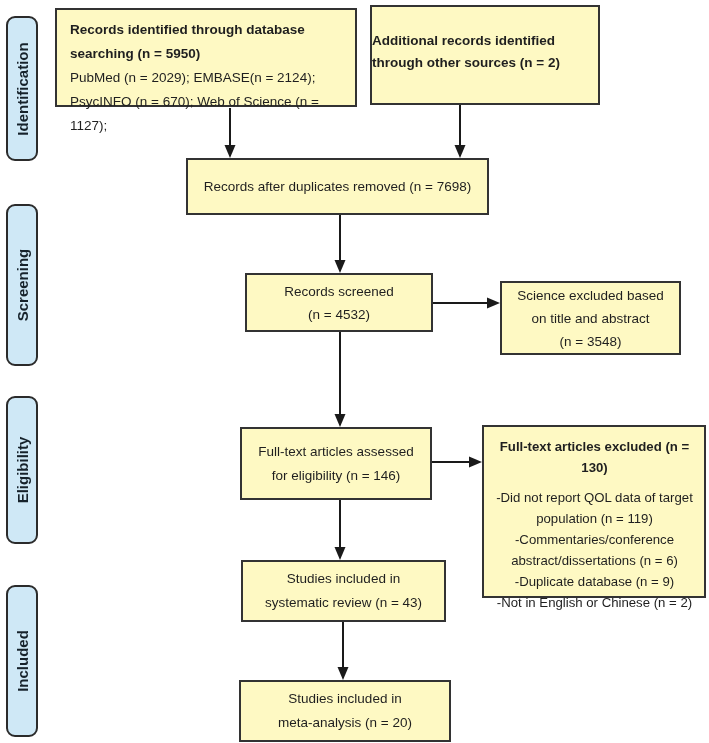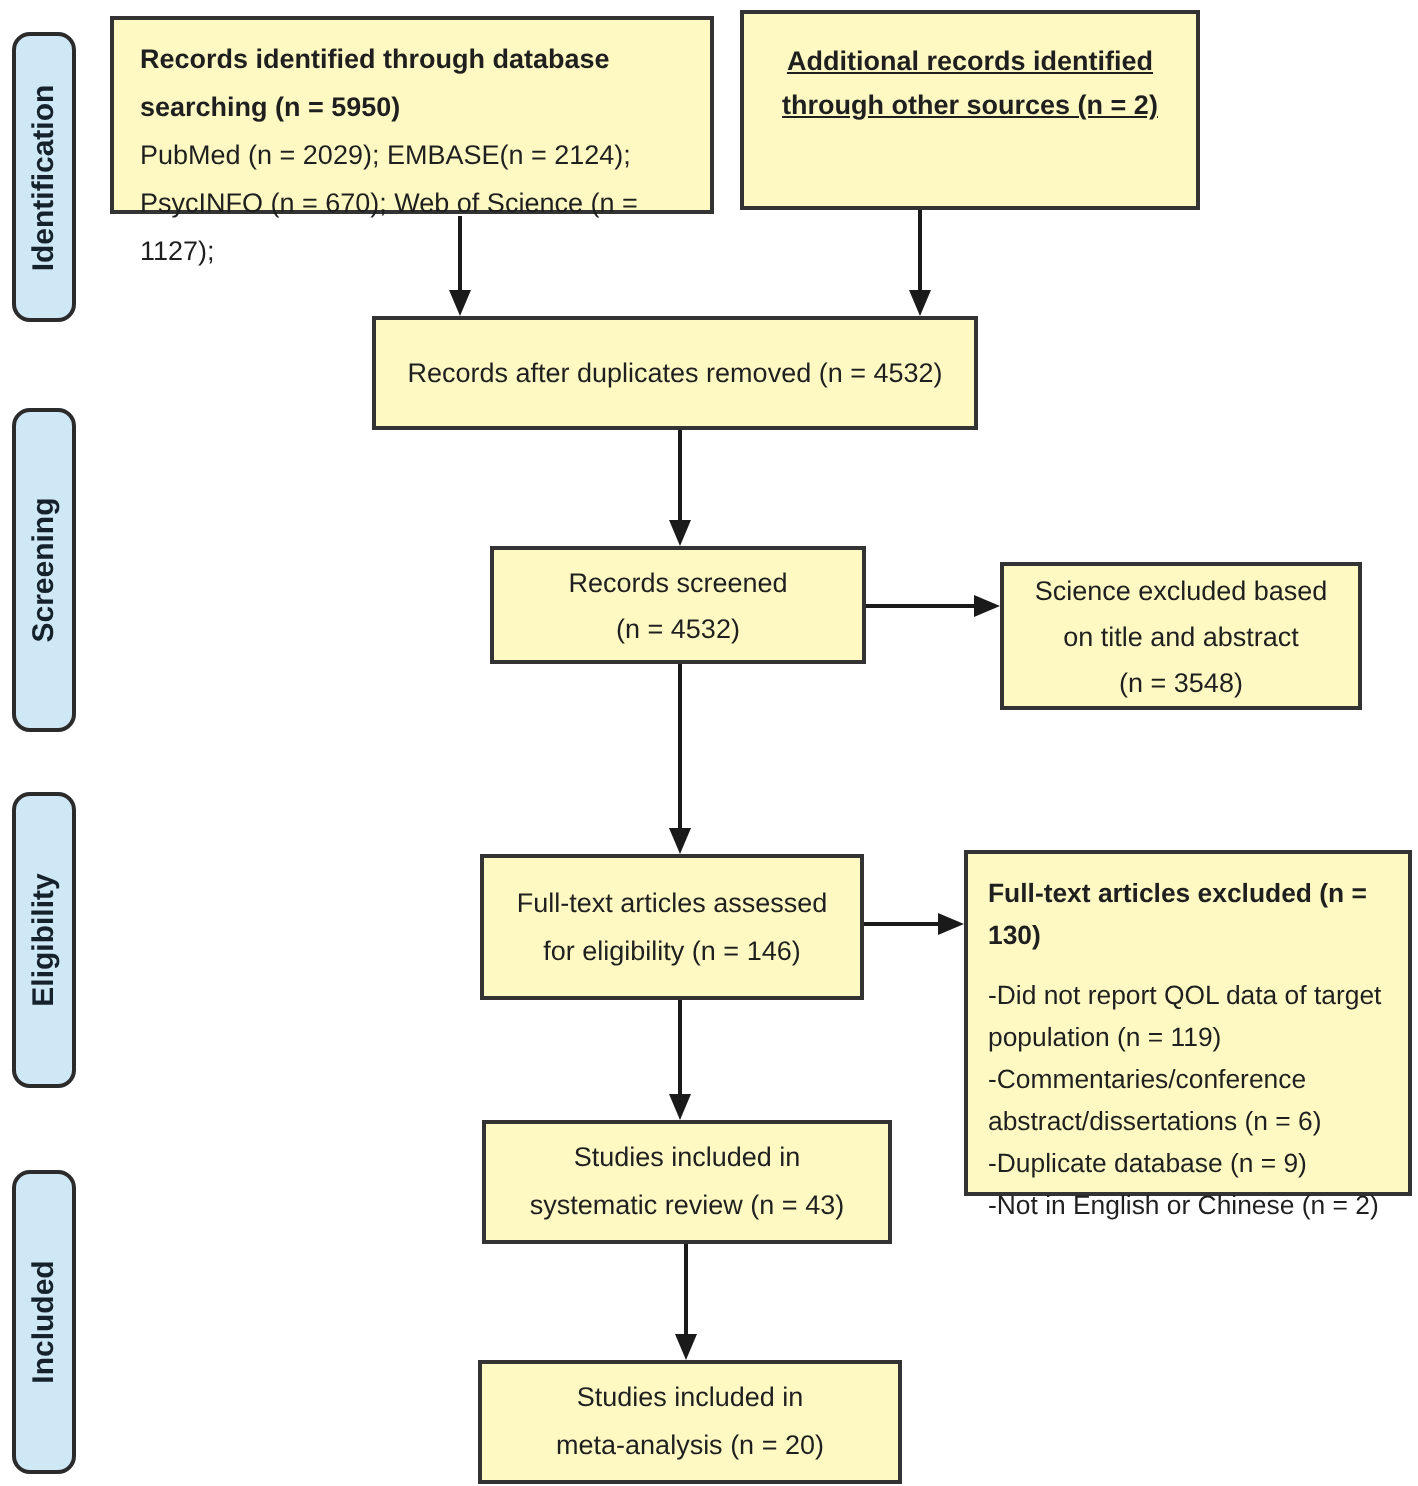--- a/index.html
+++ b/index.html
@@ -39,24 +39,22 @@
     line-height: 23px;
   }
   .node.centered {
     display: flex;
     flex-direction: column;
     align-items: center;
     justify-content: center;
     text-align: center;
   }
   .node.top-centered {
-    text-align: center;
-    padding-top: 13px;
+    padding-top: 23px;
     line-height: 22px;
-    text-decoration: underline;
   }
   .bold { font-weight: bold; }
   #box-records-identified { padding: 8px 13px 0 13px; line-height: 24px; }
   #box-fulltext-excluded { padding: 9px 9px 0 10px; line-height: 21px; font-size: 13.2px; }
   #box-fulltext-excluded .ft-title { margin-bottom: 9px; }
   #arrow-layer {
     position: absolute;
     top: 0; left: 0;
     width: 709px; height: 743px;
     pointer-events: none;
@@ -88,40 +86,40 @@
     <div>PubMed (n = 2029); EMBASE(n = 2124);</div>
     <div>PsycINFO (n = 670); Web of Science (n = 1127);</div>
   </div>
 
   <div class="node top-centered bold" style="left:370px; top:5px; width:230px; height:100px;">
     <div>Additional records identified</div>
     <div>through other sources (n = 2)</div>
   </div>
 
   <div class="node centered" style="left:186px; top:158px; width:303px; height:57px;">
-    <div>Records after duplicates removed (n = 4532)</div>
+    <div>Records after duplicates removed (n = 7698)</div>
   </div>
 
   <div class="node centered" style="left:245px; top:273px; width:188px; height:59px;">
     <div>Records screened</div>
     <div>(n = 4532)</div>
   </div>
 
   <div class="node centered" style="left:500px; top:281px; width:181px; height:74px;">
     <div>Science excluded based</div>
     <div>on title and abstract</div>
     <div>(n = 3548)</div>
   </div>
 
   <div class="node centered" style="left:240px; top:427px; width:192px; height:73px; line-height:24px;">
     <div>Full-text articles assessed</div>
     <div>for eligibility (n = 146)</div>
   </div>
 
-  <div class="node" id="box-fulltext-excluded" style="left:482px; top:425px; width:224px; height:173px;">
+  <div class="node" id="box-fulltext-excluded" style="left:482px; top:425px; width:224px; height:173px;text-align:center;">
     <div class="bold ft-title">Full-text articles excluded (n = 130)</div>
     <div>-Did not report QOL data of target</div>
     <div>population (n = 119)</div>
     <div>-Commentaries/conference</div>
     <div>abstract/dissertations (n = 6)</div>
     <div>-Duplicate database (n = 9)</div>
     <div>-Not in English or Chinese (n = 2)</div>
   </div>
 
   <div class="node centered" style="left:241px; top:560px; width:205px; height:62px; line-height:24px;">

